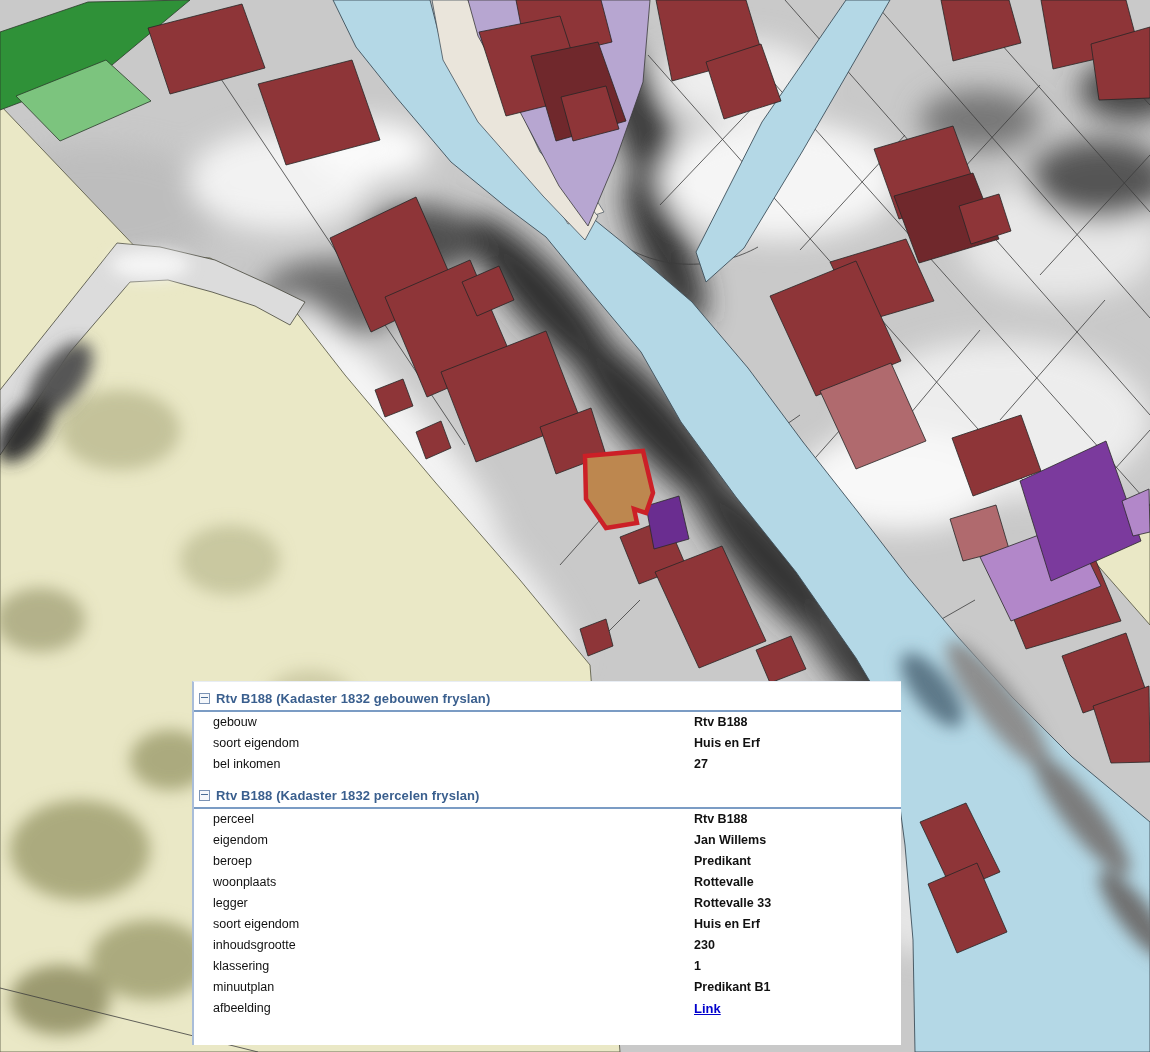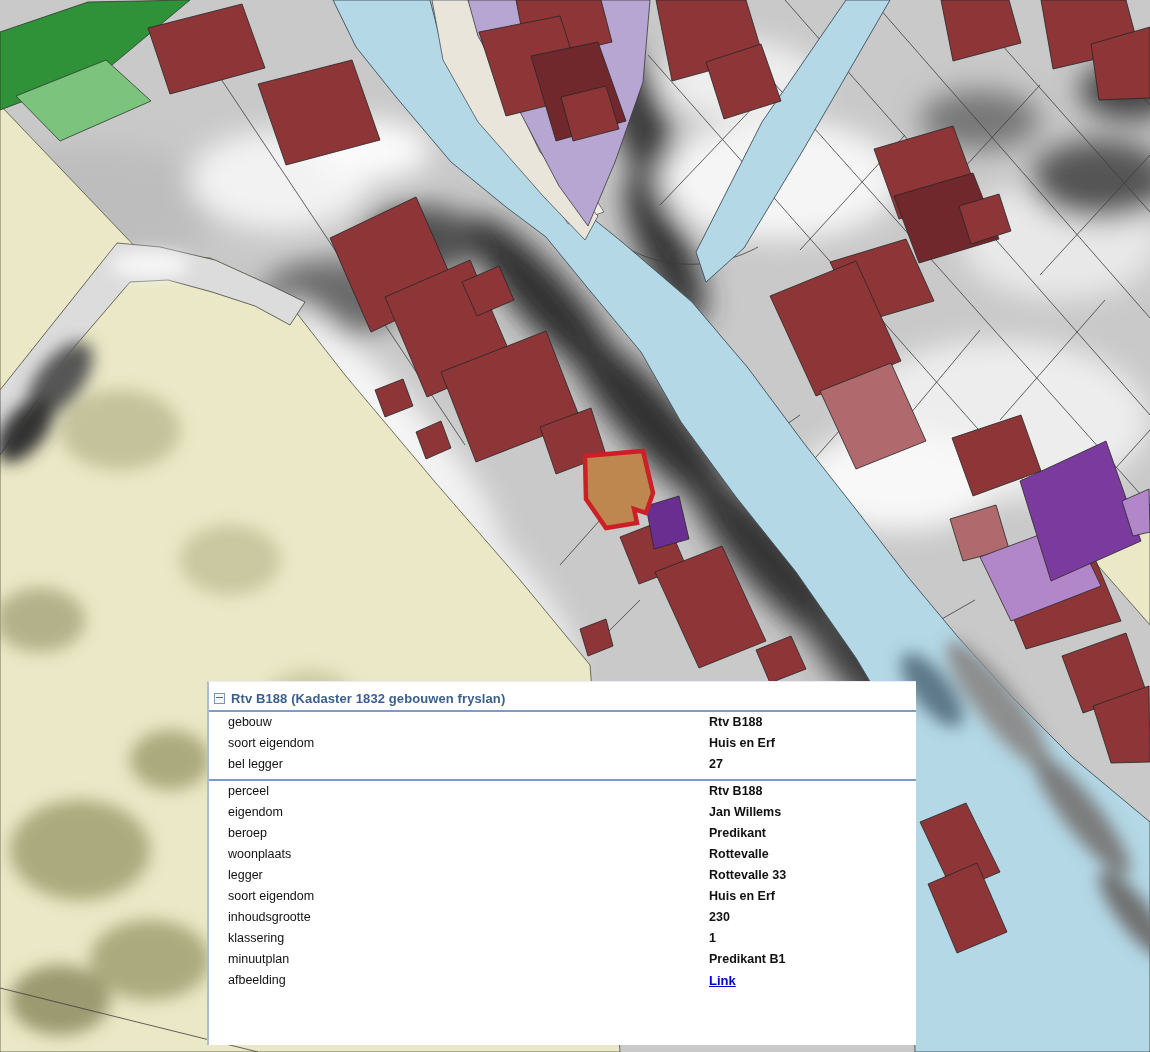--- a/index.html
+++ b/index.html
@@ -20,21 +20,21 @@
   .purp-small{fill:var(--c-purple-small);stroke:#2a2a2a;stroke-width:.8;}
   .green-d{fill:var(--c-green-dark);stroke:#2a3a2a;stroke-width:.8;}
   .green-l{fill:var(--c-green-light);stroke:#2a3a2a;stroke-width:.8;}
   .sel{fill:var(--c-selected-fill);stroke:var(--c-selected-border);stroke-width:4.5;stroke-linejoin:miter;}
   .towpath{fill:var(--c-towpath);stroke:#44505a;stroke-width:.8;}
   .road{fill:#dcdcdc;stroke:#45453a;stroke-width:.8;}
   .pline{stroke:#3c3c3c;stroke-width:.8;fill:none;}
   .islet{fill:#f0eadf;stroke:#55616b;stroke-width:.8;}
 
   
-  #popup{position:absolute;left:207px;top:681px;width:709px;height:364px;background:#ffffff;
+  #popup{position:absolute;left:192px;top:681px;width:709px;height:364px;background:#ffffff;
          border-left:2px solid var(--p-border);border-top:1px solid #e8edf4;box-sizing:border-box;
          font-size:12.5px;color:#111;}
   .sec{margin:0;}
   .sec + .sec{margin-top:4px;}
   .sec-header{height:19px;display:flex;align-items:center;gap:6px;padding:7px 0 0 5px;
               color:var(--p-header);font-weight:bold;font-size:13px;letter-spacing:.1px;}
   .collapse-icon{width:9px;height:9px;border:1px solid #7b93b5;display:inline-block;position:relative;
                  background:#f4f7fb;flex:0 0 auto;cursor:pointer;}
   .collapse-icon::after{content:"";position:absolute;left:1px;right:1px;top:3px;height:1px;background:#4a6c96;}
   .sec-underline{height:2px;background:var(--p-line);margin-top:2px;}
@@ -214,23 +214,27 @@
 
   <div id="popup">
       <div class="sec">
         <div class="sec-header">
           <span class="collapse-icon"></span>
           <span>Rtv B188 (Kadaster 1832 gebouwen fryslan)</span>
         </div>
         <div class="sec-underline"></div>
         <div class="row"><span class="lab">gebouw</span><span class="val">Rtv B188</span></div>
         <div class="row"><span class="lab">soort eigendom</span><span class="val">Huis en Erf</span></div>
-        <div class="row"><span class="lab">bel legger</span><span class="val">27</span></div>
+        <div class="row"><span class="lab">bel inkomen</span><span class="val">27</span></div>
       </div>
       <div class="sec">
+        <div class="sec-header">
+          <span class="collapse-icon"></span>
+          <span>Rtv B188 (Kadaster 1832 percelen fryslan)</span>
+        </div>
         <div class="sec-underline"></div>
         <div class="row"><span class="lab">perceel</span><span class="val">Rtv B188</span></div>
         <div class="row"><span class="lab">eigendom</span><span class="val">Jan Willems</span></div>
         <div class="row"><span class="lab">beroep</span><span class="val">Predikant</span></div>
         <div class="row"><span class="lab">woonplaats</span><span class="val">Rottevalle</span></div>
         <div class="row"><span class="lab">legger</span><span class="val">Rottevalle 33</span></div>
         <div class="row"><span class="lab">soort eigendom</span><span class="val">Huis en Erf</span></div>
         <div class="row"><span class="lab">inhoudsgrootte</span><span class="val">230</span></div>
         <div class="row"><span class="lab">klassering</span><span class="val">1</span></div>
         <div class="row"><span class="lab">minuutplan</span><span class="val">Predikant B1</span></div>

